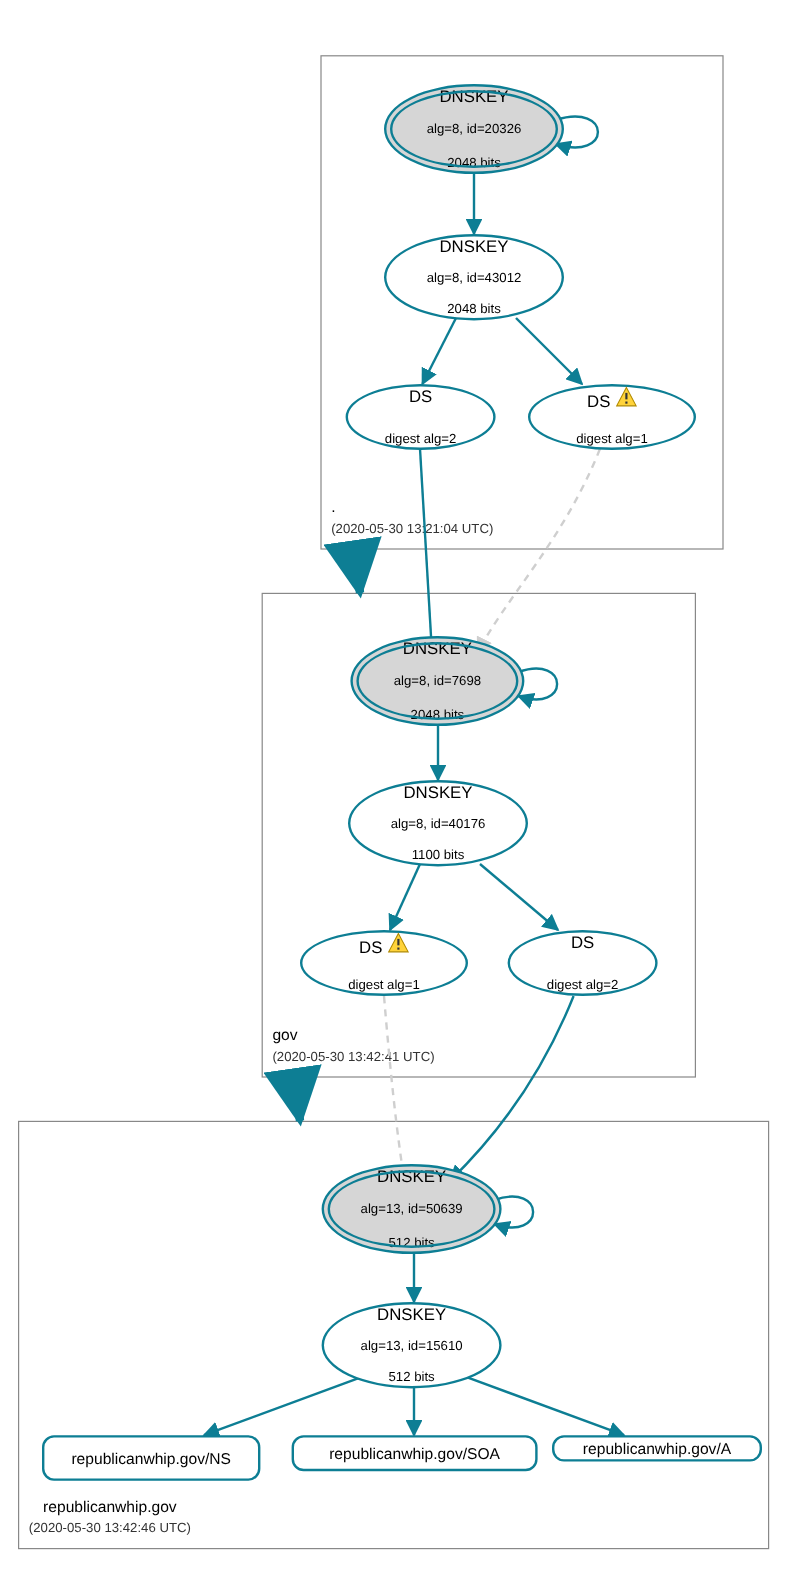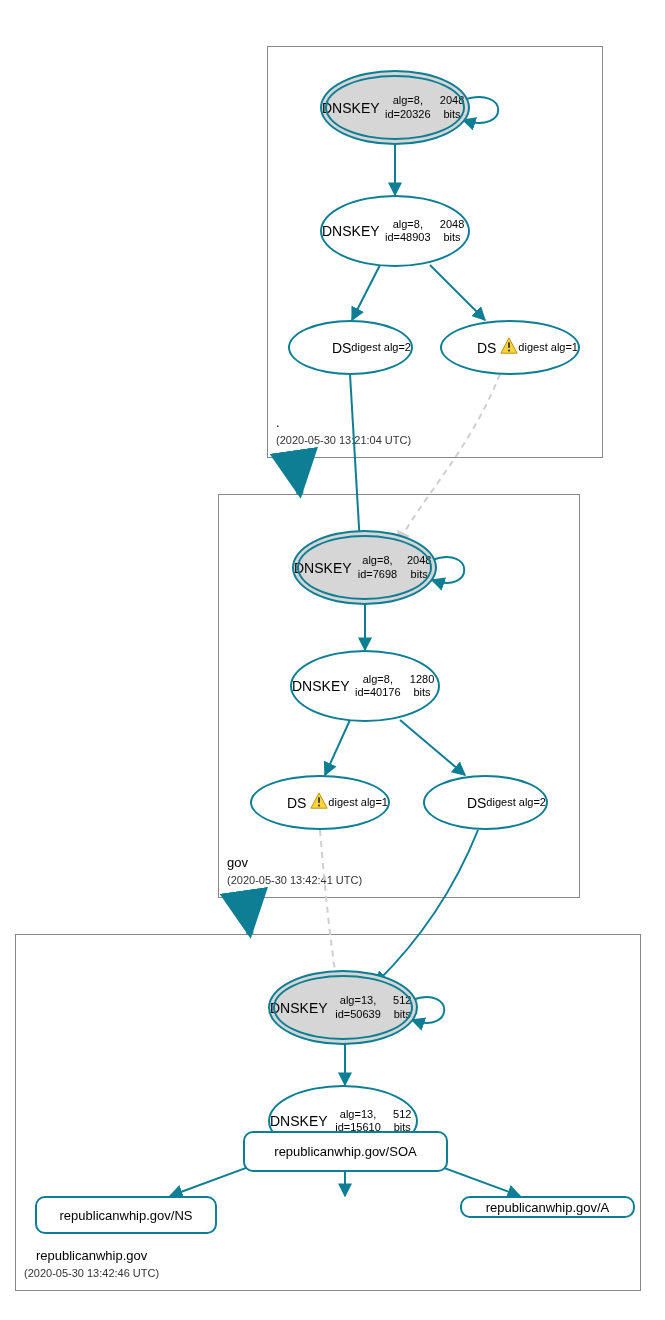--- a/index.html
+++ b/index.html
@@ -28,23 +28,23 @@
     font-size: 11px;
     color: #333;
     margin-top: 21px;
   }
   .ellipse {
     position: absolute;
     border: 2px solid #0d7e94;
     border-radius: 50%;
     background: #fff;
     display: flex;
-    flex-direction: row;
+    flex-direction: column;
     align-items: center;
-    justify-content: flex-end;
+    justify-content: space-between;
     text-align: center;
     box-sizing: border-box;
   }
   .ellipse.ksk {
     background: #d6d6d6;
   }
   .ellipse.ksk::after {
     content: "";
     position: absolute;
     inset: 3px;
@@ -163,21 +163,21 @@
 </svg>
 
 <div class="ellipse ksk" style="left:320px; top:70px; width:150px; height:75px;">
   <span class="title">DNSKEY</span>
   <span class="sub">alg=8, id=20326</span>
   <span class="sub">2048 bits</span>
 </div>
 
 <div class="ellipse" style="left:320px; top:195px; width:150px; height:72px;">
   <span class="title">DNSKEY</span>
-  <span class="sub">alg=8, id=48903</span>
+  <span class="sub">alg=8, id=43012</span>
   <span class="sub">2048 bits</span>
 </div>
 
 <div class="ellipse" style="left:288px; top:320px; width:125px; height:55px;">
   <span class="title">DS</span>
   <span class="sub">digest alg=2</span>
 </div>
 
 <div class="ellipse" style="left:440px; top:320px; width:140px; height:55px;">
   <div class="ds-label-row">
@@ -195,21 +195,21 @@
 
 <div class="ellipse ksk" style="left:292px; top:530px; width:145px; height:75px;">
   <span class="title">DNSKEY</span>
   <span class="sub">alg=8, id=7698</span>
   <span class="sub">2048 bits</span>
 </div>
 
 <div class="ellipse" style="left:290px; top:650px; width:150px; height:72px;">
   <span class="title">DNSKEY</span>
   <span class="sub">alg=8, id=40176</span>
-  <span class="sub">1280 bits</span>
+  <span class="sub">1100 bits</span>
 </div>
 
 <div class="ellipse" style="left:250px; top:775px; width:140px; height:55px;">
   <div class="ds-label-row">
     <span class="title">DS</span>
     <span class="warn-icon">
       <svg width="18" height="18" viewBox="0 0 20 20">
           <path d="M10 1 L19 18 L1 18 Z" fill="#ffd33a" stroke="#b08900" stroke-width="1"></path>
           <rect x="9" y="6" width="2" height="6" fill="#333"></rect>
           <rect x="9" y="14" width="2" height="2" fill="#333"></rect>
@@ -232,18 +232,18 @@
 
 <div class="ellipse" style="left:268px; top:1085px; width:150px; height:72px;">
   <span class="title">DNSKEY</span>
   <span class="sub">alg=13, id=15610</span>
   <span class="sub">512 bits</span>
 </div>
 
 <div class="rect-node" style="left:35px; top:1196px; width:182px; height:38px;">
   <span>republicanwhip.gov/NS</span>
 </div>
-<div class="rect-node" style="left:243px; top:1131px; width:205px; height:41px;">
+<div class="rect-node" style="left:243px; top:1196px; width:205px; height:30px;">
   <span>republicanwhip.gov/SOA</span>
 </div>
 <div class="rect-node" style="left:460px; top:1196px; width:175px; height:22px;">
   <span>republicanwhip.gov/A</span>
 </div>
 
 </body></html>

